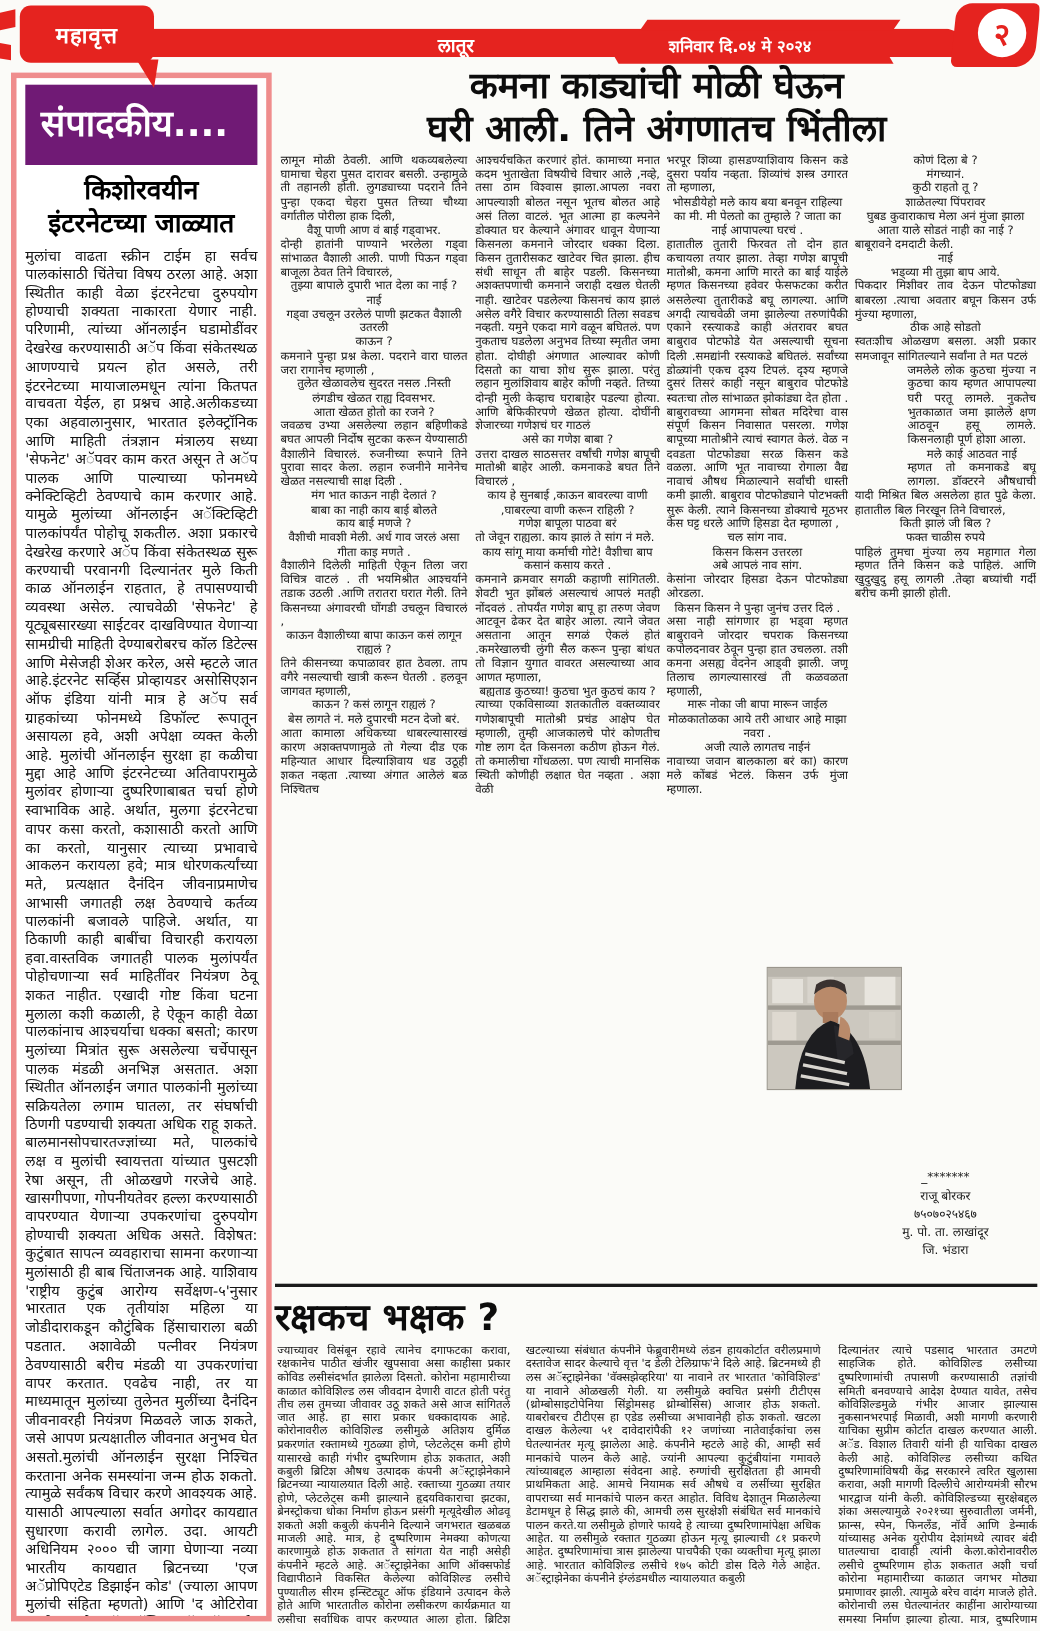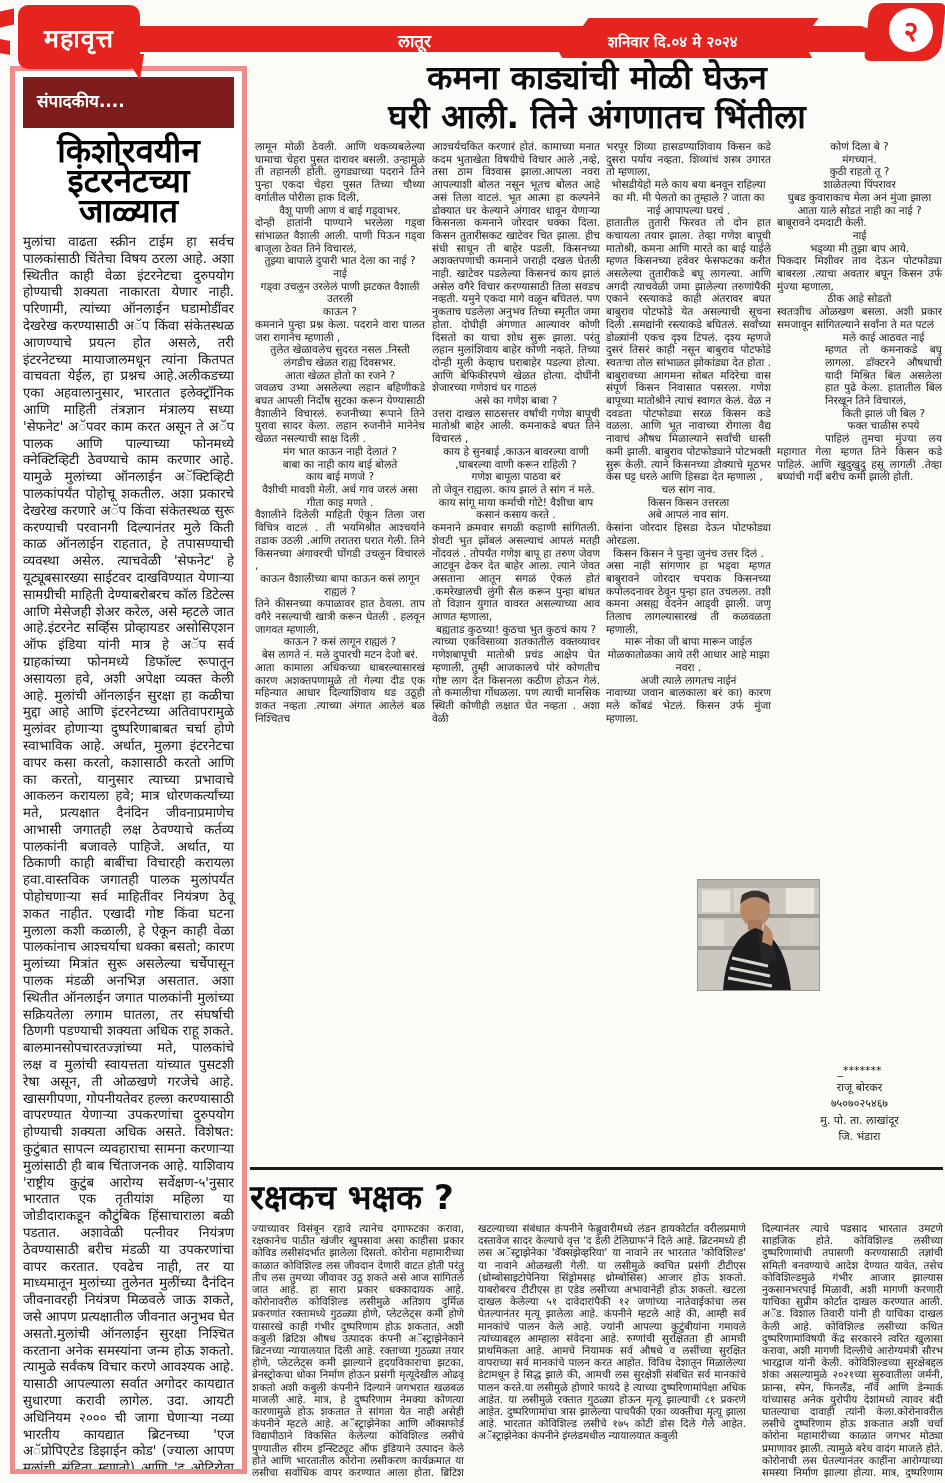--- a/index.html
+++ b/index.html
@@ -7,23 +7,23 @@
   body{
     width:945px;height:1483px;position:relative;overflow:hidden;
     background:#fbfbf8;color:#161616;
     font-family:"DejaVu Sans",sans-serif;
   }
   
   .scrap{position:absolute;background:#e5231f;}
   #scrap1{left:0;top:10px;width:14px;height:16px;transform:skewY(-12deg);}
   #scrap2{left:0;top:40px;width:10px;height:14px;transform:skewY(10deg);}
   #logo-box{
-    position:absolute;left:18px;top:5px;width:122px;height:64px;
+    position:absolute;left:18px;top:5px;width:122px;height:52px;
     background:#e5231f;border-radius:10px;display:flex;align-items:center;justify-content:center;
-    color:#fff;font-size:25px;font-weight:bold;letter-spacing:1px;z-index:3;
+    color:#fff;font-size:20px;font-weight:bold;letter-spacing:1px;z-index:3;
   }
   #logo-tail{
     position:absolute;left:124px;top:54px;width:0;height:0;z-index:2;
     border-left:16px solid transparent;border-right:4px solid transparent;border-top:26px solid #e5231f;
   }
   #mast-bar{
     position:absolute;left:120px;top:26px;width:772px;height:26px;background:#e5231f;
     clip-path:polygon(0 0,96% 0,100% 40%,97.5% 100%,1% 100%,0 55%);z-index:1;
   }
   #mast-bar2{
@@ -49,24 +49,24 @@
     position:absolute;left:252px;top:58px;width:690px;text-align:center;
     font-weight:bold;color:#0c0c0c;z-index:2;
   }
   #main-headline .hl{font-size:33px;line-height:39px;white-space:nowrap;}
   
   #editorial{
     position:absolute;left:10px;top:66px;width:237px;height:1408px;box-sizing:border-box;
     border:5px solid #ef8d8d;background:#fff;padding:5px 8px;overflow:hidden;
   }
   #edit-head{
-    background:#7f1d1d;color:#fff;font-size:17px;font-weight:bold;
+    background:#701a75;color:#fff;font-size:33px;font-weight:bold;
     padding:12px 10px 16px 14px;margin:1px 0 8px 0;
   }
-  #edit-title{ text-align:center;font-weight:bold;font-size:33px;line-height:30px;color:#000;margin-bottom:8px;}
+  #edit-title{ text-align:center;font-weight:bold;font-size:24px;line-height:30px;color:#000;margin-bottom:8px;}
   #edit-body{ font-size:13.2px;line-height:16.8px;text-align:justify;color:#141414;}
   
   .mcol{
     position:absolute;top:140px;height:1024px;overflow:hidden;
     font-size:10.5px;line-height:12.7px;color:#171717;
   }
   #mcol-1{left:255px;width:170px;}
   #mcol-2{left:432px;width:168px;}
   #mcol-3{left:606px;width:165px;}
   #mcol-4{left:777px;width:165px;height:920px;}
@@ -188,20 +188,21 @@
     <div class="cline">शाळेतल्या पिंपरावर</div>
     <div class="cline">घुबड कुवाराकाच मेला अनं मुंजा झाला</div>
     <div class="cline">आता याले सोडतं नाही का नाई ?</div>
     <div class="cpara">बाबूरावने दमदाटी केली.</div>
     <div class="cline">नाई</div>
     <div class="cline">भड्व्या मी तुझा बाप आये.</div>
     <div class="cpara">पिकदार मिशीवर ताव देऊन पोटफोड्या बाबरला .त्याचा अवतार बघून किसन उर्फ मुंज्या म्हणाला,</div>
     <div class="cline">ठीक आहे सोडतो</div>
     <div class="cpara">स्वतःशीच ओळखण बसला. अशी प्रकार समजावून सांगितल्याने सर्वांना ते मत पटलं</div>
     <div class="pgap"></div>
+    <div class="cpara">जमलेले लोक कुठचा मुंज्या न कुठचा काय म्हणत आपापल्या घरी परतू लामले. नुकतेच भुतकाळात जमा झालेले क्षण आठवून हसू लामले. किसनलाही पूर्ण होशा आला.</div>
     <div class="cline">मले काई आठवत नाई</div>
     <div class="cpara">म्हणत तो कमनाकडे बघू लागला. डॉक्टरने औषधाची यादी मिश्रित बिल असलेला हात पुढे केला. हातातील बिल निरखून तिने विचारलं,</div>
     <div class="cline">किती झालं जी बिल ?</div>
     <div class="cline">फक्त चाळीस रुपये</div>
     <div class="cpara">पाहिलं तुमचा मुंज्या लय महागात गेला म्हणत तिने किसन कडे पाहिलं. आणि खुदुखुदु हसू लागली .तेव्हा बघ्यांची गर्दी बरीच कमी झाली होती.</div>
   </div>
 
 <div id="story-photo">
   <svg width="121" height="110" viewBox="0 0 121 110">
     <rect x="0" y="0" width="121" height="110" fill="#ccc8bf"></rect>

